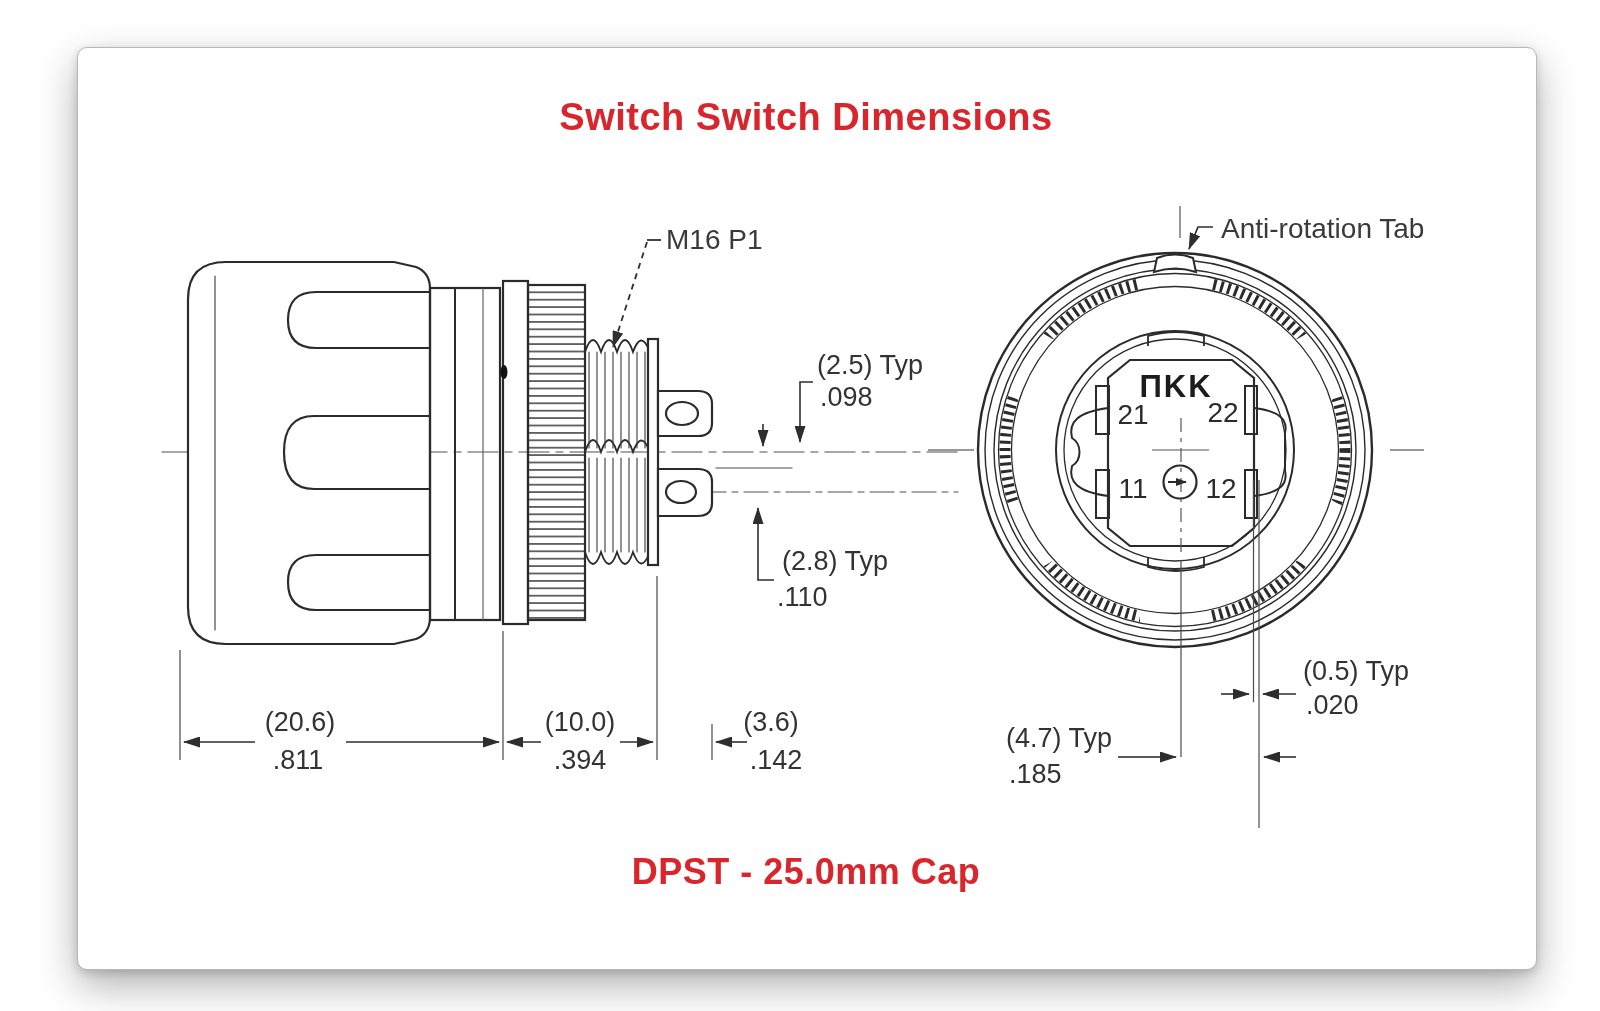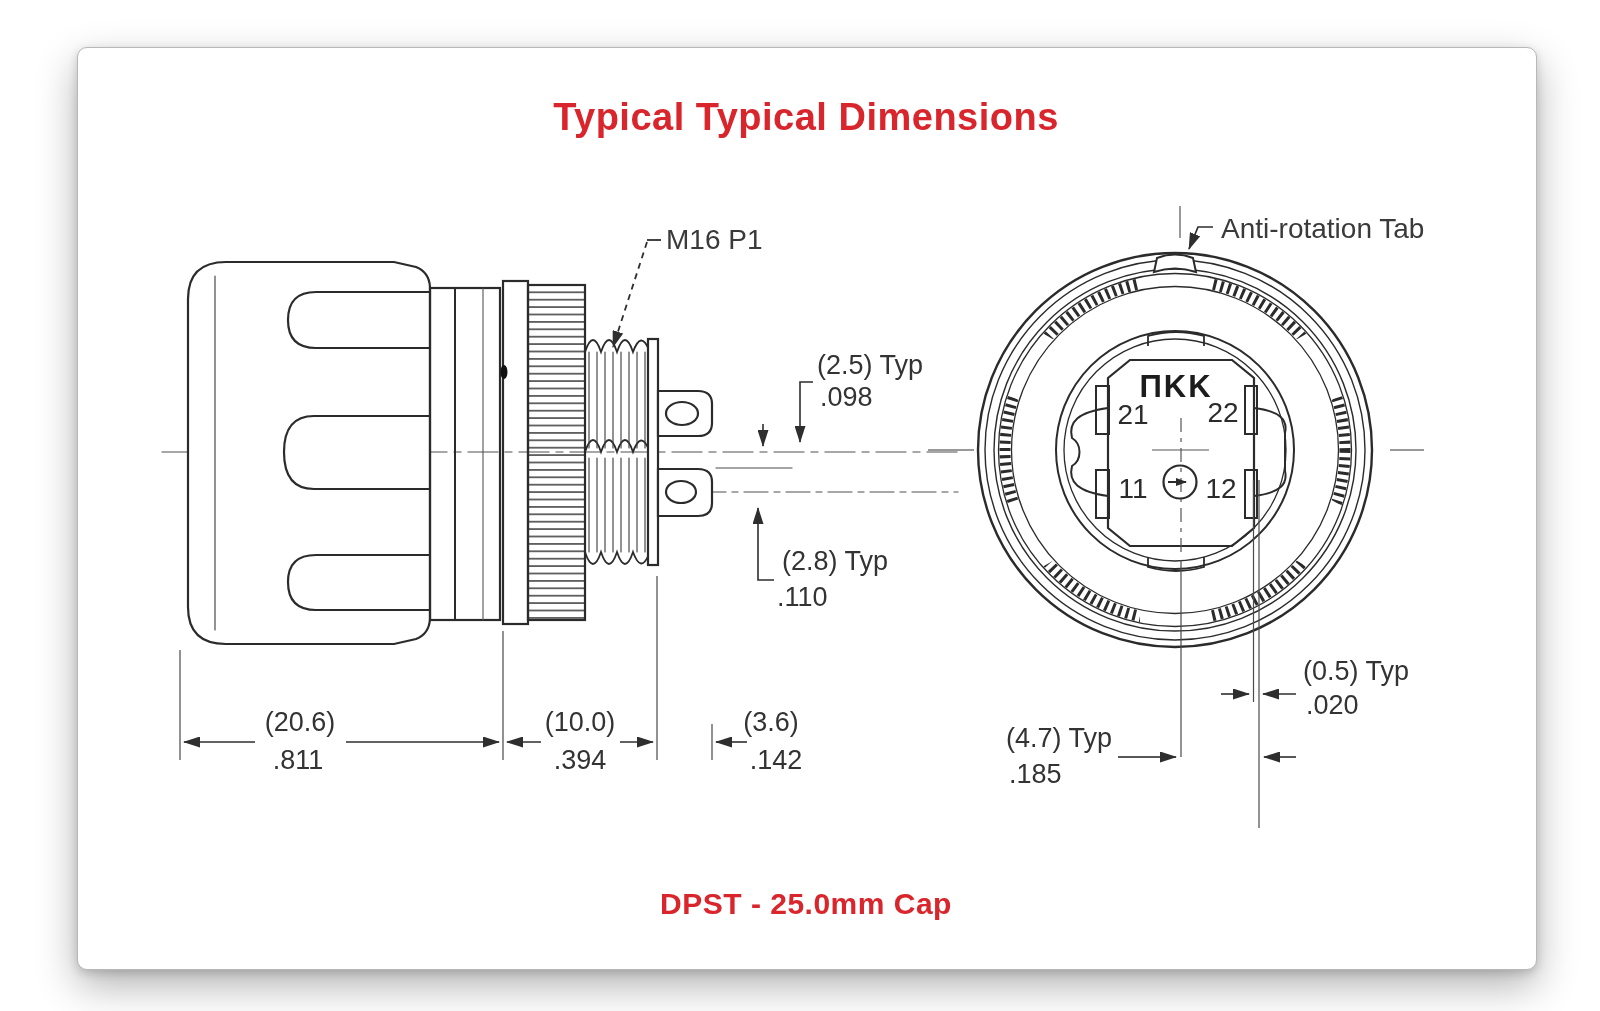--- a/index.html
+++ b/index.html
@@ -4,34 +4,34 @@
 <style>
   html,body{margin:0;padding:0;background:#ffffff;}
   body{width:1600px;height:1011px;position:relative;overflow:hidden;
        font-family:"Liberation Sans","DejaVu Sans",sans-serif;}
   .card{position:absolute;left:77px;top:47px;width:1458px;height:921px;
         background:#ffffff;border:1px solid #b8b8b8;border-radius:10px;
         box-shadow:0 16px 40px rgba(0,0,0,.30),0 3px 10px rgba(0,0,0,.16);}
   .title,.caption{position:absolute;left:77px;width:1458px;text-align:center;
         font-weight:bold;color:#d9252c;letter-spacing:.5px;}
   .title{top:96px;font-size:38px;}
-  .caption{top:887px;font-size:30px;}
+  .caption{top:851px;font-size:36px;}
   svg{position:absolute;left:0;top:0;}
   text{font-family:"Liberation Sans","DejaVu Sans",sans-serif;fill:#333333;}
   .dimtxt{font-size:27px;}
   .lbltxt{font-size:28px;fill:#3a3a3a;}
   .termtxt{font-size:28px;fill:#2b2b2b;}
   .logotxt{font-size:31px;font-weight:bold;letter-spacing:2px;fill:#1c1c1c;}
 </style>
 </head>
 <body>
 
 <div class="card"></div>
 
-<div class="title">Typical Typical Dimensions</div>
+<div class="title">Switch Switch Dimensions</div>
 <div class="caption">DPST - 25.0mm Cap</div>
 
 <svg width="1600" height="1011" viewBox="0 0 1600 1011">
   <defs>
     <marker id="ah" markerUnits="userSpaceOnUse" markerWidth="17" markerHeight="11" refX="16" refY="5.5" orient="auto">
       <path d="M0,0 L17,5.5 L0,11 Z" fill="#2e2e2e"></path>
     </marker>
     <marker id="ah2" markerUnits="userSpaceOnUse" markerWidth="11" markerHeight="8" refX="10" refY="4" orient="auto">
       <path d="M0,0 L11,4 L0,8 Z" fill="#2b2b2b"></path>
     </marker>

